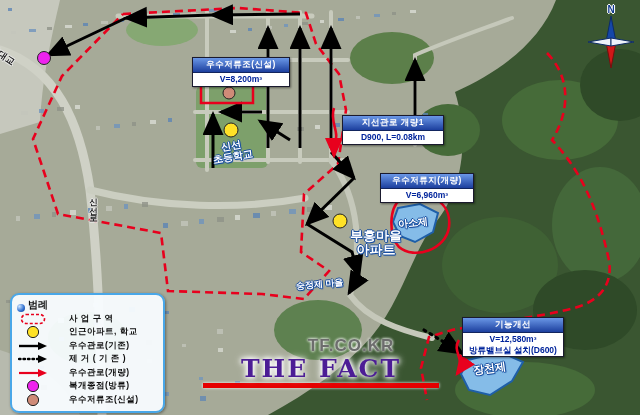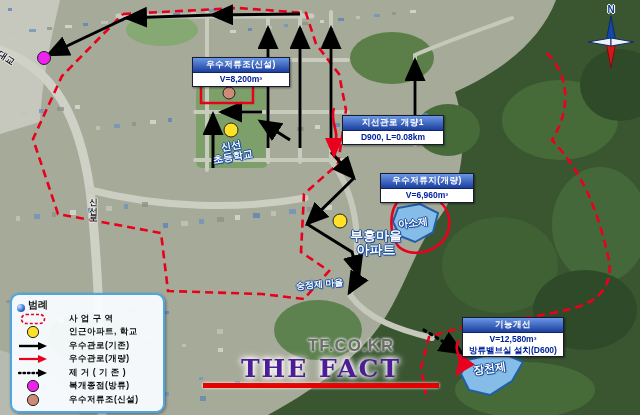--- a/index.html
+++ b/index.html
@@ -330,35 +330,35 @@
             <line x1="1" y1="5" x2="21" y2="5" stroke="#000" stroke-width="2.4"></line>
             <polygon points="20,1 29,5 20,9" fill="#000"></polygon>
           </svg>
       </span>
       <span class="lg-label">우수관로(기존)</span>
     </div>
 
     <div class="lg-row">
       <span class="lg-sym">
         <svg width="30" height="10" viewBox="0 0 30 10">
+            <line x1="1" y1="5" x2="21" y2="5" stroke="#000" stroke-width="2.4" stroke-dasharray="1.5 3" stroke-linecap="round"></line>
+            <polygon points="20,1 29,5 20,9" fill="#000"></polygon>
+          </svg>
+      </span>
+      <span class="lg-label">제 거 ( 기 존 )</span>
+    </div>
+
+    <div class="lg-row">
+      <span class="lg-sym">
+        <svg width="30" height="10" viewBox="0 0 30 10">
             <line x1="1" y1="5" x2="21" y2="5" stroke="#e8001d" stroke-width="2.2"></line>
             <polygon points="20,1 29,5 20,9" fill="#e8001d"></polygon>
           </svg>
       </span>
       <span class="lg-label">우수관로(개량)</span>
-    </div>
-
-    <div class="lg-row">
-      <span class="lg-sym">
-        <svg width="30" height="10" viewBox="0 0 30 10">
-            <line x1="1" y1="5" x2="21" y2="5" stroke="#000" stroke-width="2.4" stroke-dasharray="1.5 3" stroke-linecap="round"></line>
-            <polygon points="20,1 29,5 20,9" fill="#000"></polygon>
-          </svg>
-      </span>
-      <span class="lg-label">제 거 ( 기 존 )</span>
     </div>
 
     <div class="lg-row">
       <span class="lg-sym">
         <svg width="14" height="14" viewBox="0 0 14 14">
             <circle cx="7" cy="7" r="5.6" fill="#ee22ee" stroke="#222" stroke-width="1"></circle>
           </svg>
       </span>
       <span class="lg-label">복개종점(방류)</span>
     </div>

